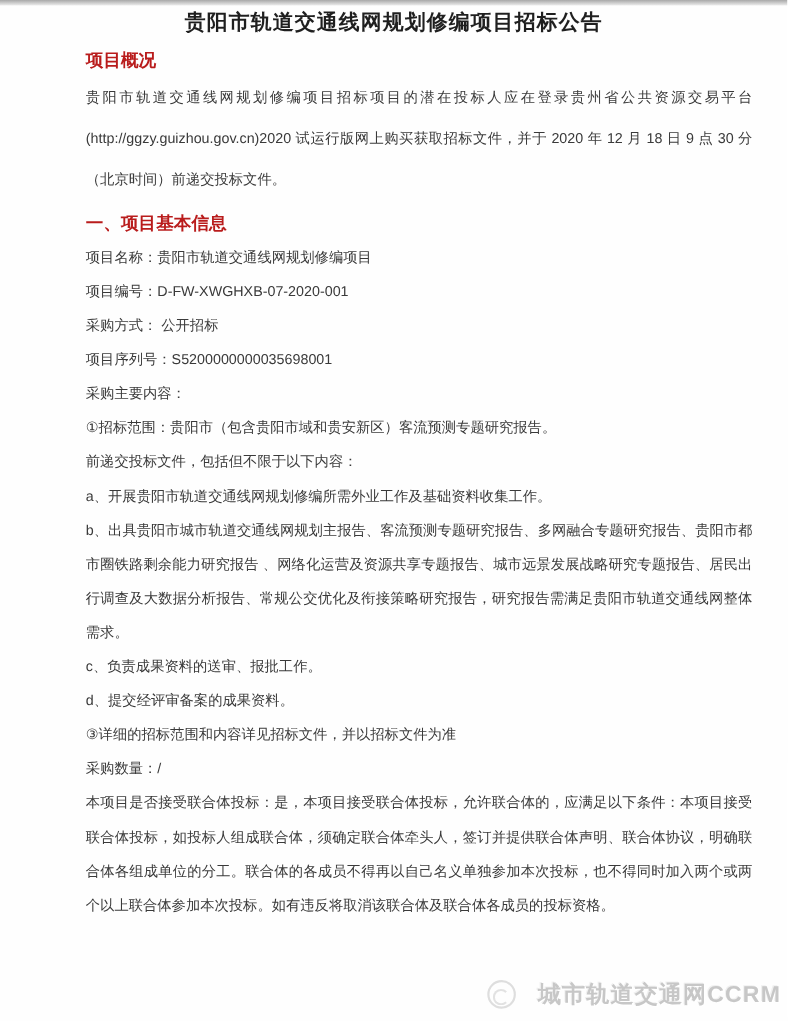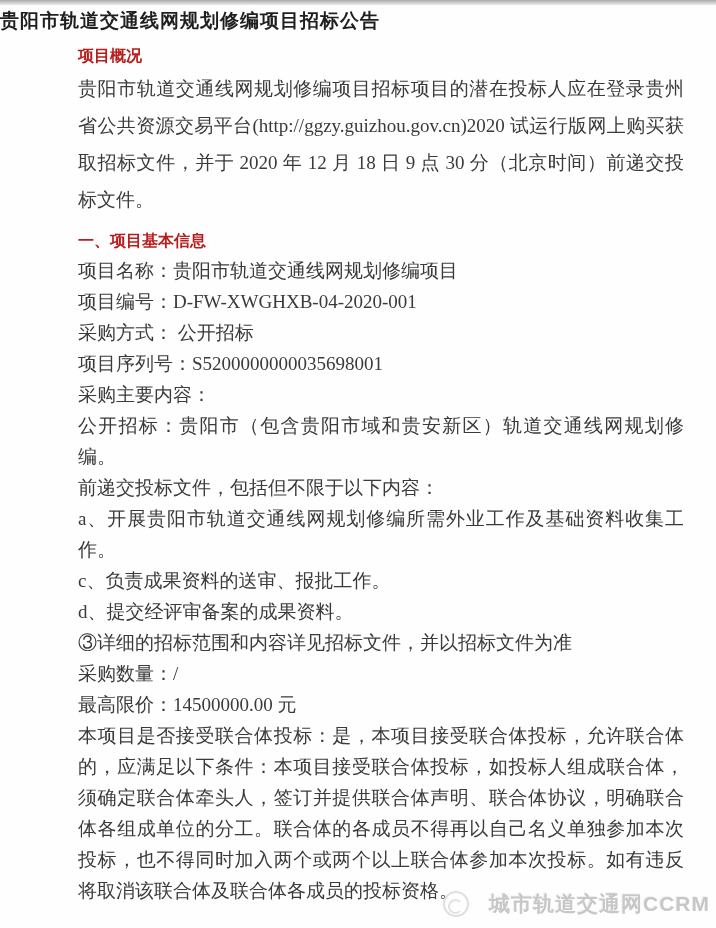--- a/index.html
+++ b/index.html
@@ -12,44 +12,43 @@
     overflow: hidden;
     font-family: "Liberation Sans", "DejaVu Sans", sans-serif;
     color: #3a3a3a;
   }
   .top-edge {
     height: 5px;
     background: linear-gradient(#a8a8a8, #ededed);
   }
   .doc-title {
     margin: 3px 0 0 0;
-    text-align: left;
+    text-align: center;
     font-size: 19px;
     line-height: 25px;
     font-weight: bold;
     color: #1f1f1f;
     letter-spacing: 1px;
   }
   .content {
     padding: 0 32px 0 78px;
   }
   .sec-heading {
     margin: 11px 0 2px 0;
     font-size: 16px;
     line-height: 24px;
     font-weight: bold;
     color: #b91c1c;
   }
   .para {
     margin: 0;
-    font-size: 19px;
+    font-size: 13px;
     line-height: 31px;
     text-align: justify;
     color: #3a3a3a;
-    font-family: Liberation Serif, serif;
   }
   .para.spread {
     line-height: 37px;
     margin-bottom: 2px;
   }
   .watermark {
     position: absolute;
     right: 6px;
     bottom: 10px;
     display: flex;
@@ -92,32 +91,32 @@
   <div class="top-edge"></div>
 
   <h1 class="doc-title">贵阳市轨道交通线网规划修编项目招标公告</h1>
 
   <div class="content">
     <h2 class="sec-heading">项目概况</h2>
     <p class="para spread">贵阳市轨道交通线网规划修编项目招标项目的潜在投标人应在登录贵州省公共资源交易平台(http://ggzy.guizhou.gov.cn)2020 试运行版网上购买获取招标文件，并于 2020 年 12 月 18 日 9 点 30 分（北京时间）前递交投标文件。</p>
 
     <h2 class="sec-heading">一、项目基本信息</h2>
     <p class="para">项目名称：贵阳市轨道交通线网规划修编项目</p>
-    <p class="para">项目编号：D-FW-XWGHXB-04-2020-001</p>
+    <p class="para">项目编号：D-FW-XWGHXB-07-2020-001</p>
     <p class="para">采购方式： 公开招标</p>
     <p class="para">项目序列号：S5200000000035698001</p>
     <p class="para">采购主要内容：</p>
-    <p class="para">公开招标：贵阳市（包含贵阳市域和贵安新区）轨道交通线网规划修编。</p>
+    <p class="para">①招标范围：贵阳市（包含贵阳市域和贵安新区）客流预测专题研究报告。</p>
     <p class="para">前递交投标文件，包括但不限于以下内容：</p>
     <p class="para">a、开展贵阳市轨道交通线网规划修编所需外业工作及基础资料收集工作。</p>
+    <p class="para">b、出具贵阳市城市轨道交通线网规划主报告、客流预测专题研究报告、多网融合专题研究报告、贵阳市都市圈铁路剩余能力研究报告 、网络化运营及资源共享专题报告、城市远景发展战略研究专题报告、居民出行调查及大数据分析报告、常规公交优化及衔接策略研究报告，研究报告需满足贵阳市轨道交通线网整体需求。</p>
     <p class="para">c、负责成果资料的送审、报批工作。</p>
     <p class="para">d、提交经评审备案的成果资料。</p>
     <p class="para">③详细的招标范围和内容详见招标文件，并以招标文件为准</p>
     <p class="para">采购数量：/</p>
-    <p class="para">最高限价：14500000.00 元</p>
     <p class="para">本项目是否接受联合体投标：是，本项目接受联合体投标，允许联合体的，应满足以下条件：本项目接受联合体投标，如投标人组成联合体，须确定联合体牵头人，签订并提供联合体声明、联合体协议，明确联合体各组成单位的分工。联合体的各成员不得再以自己名义单独参加本次投标，也不得同时加入两个或两个以上联合体参加本次投标。如有违反将取消该联合体及联合体各成员的投标资格。</p>
   </div>
 
   <div class="watermark">
     <span class="wm-logo"></span>
     <span class="wm-text">城市轨道交通网CCRM</span>
   </div>
 </div>
 
 </body></html>

